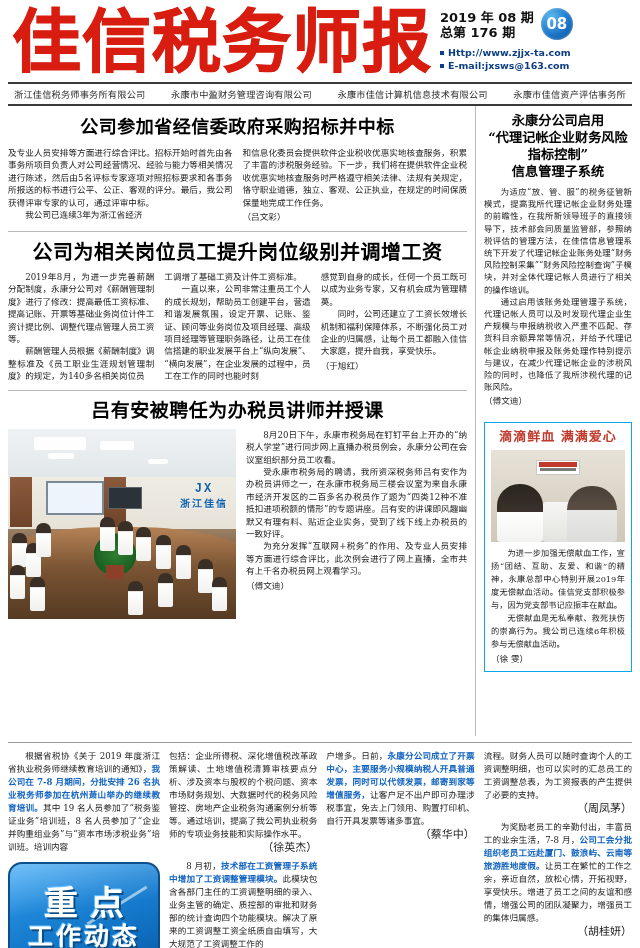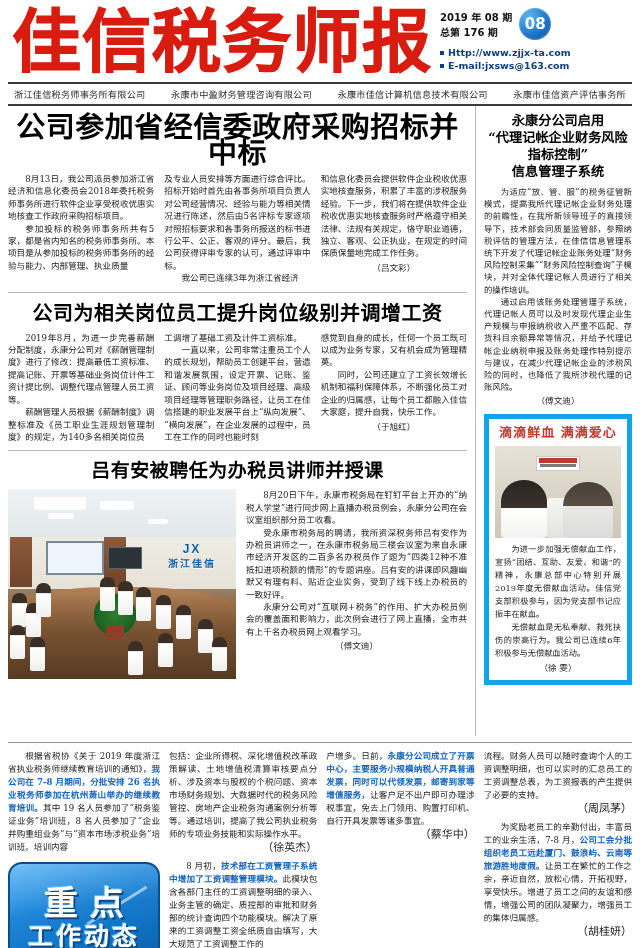--- a/index.html
+++ b/index.html
@@ -17,21 +17,21 @@
     flex:0 0 418px;
     font-family:"DejaVu Serif","Liberation Serif",serif;
     font-weight:700;color:#d81d10;
     font-size:69px;line-height:76px;letter-spacing:1px;
     white-space:nowrap;
     -webkit-text-stroke:1px #d81d10;
     padding-left:4px;
   }
   .mh-right{flex:1;padding-top:6px;padding-left:8px;}
   .mh-issue-row{display:flex;align-items:center;}
-  .mh-issue-text{font-size:10px;line-height:15px;color:#111;font-weight:700;}
+  .mh-issue-text{font-size:13px;line-height:15px;color:#111;font-weight:700;}
   .mh-issue-text div{white-space:nowrap;}
   .mh-badge{
     width:32px;height:32px;border-radius:50%;
     background:radial-gradient(circle at 32% 28%, #5cb8ef 0%, #1a72c6 58%, #0d4f93 100%);
     color:#fff;font-weight:700;font-size:15px;
     display:flex;align-items:center;justify-content:center;
     margin-left:7px;margin-top:-3px;
     box-shadow:inset 0 0 3px rgba(255,255,255,.5);
   }
   .mh-contact{margin-top:6px;font-size:9.5px;line-height:13px;color:#0b3e83;font-weight:700;}
@@ -46,48 +46,48 @@
 
   
   .body-wrap{display:flex;gap:0;height:630px;}
   .left-zone{width:468px;box-sizing:border-box;padding-right:8px;border-right:1px solid #b9b9b9;}
   .right-zone{width:156px;box-sizing:border-box;padding-left:8px;}
 
   h2.headline{
     text-align:center;font-family:"DejaVu Serif","Liberation Serif",serif;
     font-weight:700;color:#000;margin:8px 0 7px 0;
   }
-  h2.hl-main{font-size:29px;line-height:26px;letter-spacing:.5px;}
+  h2.hl-main{font-size:18px;line-height:26px;letter-spacing:.5px;}
   h2.hl-sub{font-size:20px;line-height:24px;letter-spacing:.5px;}
   h2.hl-third{font-size:19px;line-height:23px;letter-spacing:.5px;}
 
   .cols3{display:flex;gap:10px;}
   .cols3 .col{flex:1;}
   .ptext{
     font-family:"DejaVu Serif","Liberation Serif",serif;
     font-size:8.6px;line-height:12.4px;color:#1b1b1b;
     text-align:justify;text-justify:inter-ideograph;margin:0;
   }
   .ptext + .ptext{text-indent:2em;}
   .ptext.ind{text-indent:2em;}
-  .byline{text-align:center;font-family:"DejaVu Serif","Liberation Serif",serif;font-size:8.6px;line-height:13px;color:#1b1b1b;margin-top:2px;}
+  .byline{text-align:left;font-family:"DejaVu Serif","Liberation Serif",serif;font-size:8.6px;line-height:13px;color:#1b1b1b;margin-top:2px;}
 
   .sep-line{border:0;border-top:1px solid #b9b9b9;margin:7px 0 0 0;}
 
   
   h3.rhead{
     text-align:center;font-family:"DejaVu Serif","Liberation Serif",serif;
     font-weight:700;font-size:13.2px;line-height:17px;color:#000;margin:6px 0 6px 0;
   }
   .rtext{
     font-family:"DejaVu Serif","Liberation Serif",serif;
     font-size:8.4px;line-height:12.2px;color:#1b1b1b;text-align:justify;margin:0;text-indent:2em;
   }
   .redbox{
-    border:5px solid #0ea5e9;margin-top:6px;padding:6px 6px 5px 6px;background:#fff;
+    border:1px solid #0ea5e9;margin-top:14px;padding:6px 6px 5px 6px;background:#fff;
   }
   .redbox h4{
     text-align:center;color:#c0392b;font-weight:700;
     font-family:"DejaVu Serif","Liberation Serif",serif;
     font-size:13px;line-height:16px;margin:0 0 5px 0;letter-spacing:1px;
   }
   .redbox .rtext{font-size:8.2px;line-height:13px;}
 
   
   .photo{position:relative;overflow:hidden;background:#cfd8dd;}
@@ -106,21 +106,21 @@
   .photo-meeting{
     height:190px;width:100%;position:relative;
     background:linear-gradient(180deg,#e6eaec 0%,#dfe4e6 26%,#c7bba8 27%,#8a6a4b 62%,#6c4f36 100%);
   }
   .pm-ceil{position:absolute;top:0;left:0;right:0;height:48px;background:linear-gradient(180deg,#eef2f4,#e2e7ea);}
   .pm-light{position:absolute;background:#ffffff;border-radius:2px;opacity:.92;}
   .pm-wall{position:absolute;top:48px;left:0;right:0;height:52px;background:linear-gradient(180deg,#efece4,#e6e2d8);}
   .pm-screen{position:absolute;top:52px;left:38px;width:54px;height:30px;background:#eef4fb;border:2px solid #7a8a95;}
   .pm-screen2{position:absolute;top:58px;left:100px;width:32px;height:20px;background:#2c3338;border:1px solid #5c646a;}
   .pm-door{position:absolute;top:48px;width:22px;height:50px;background:linear-gradient(180deg,#8c5a3c,#6f4429);}
-  .pm-logo{position:absolute;top:54px;right:20px;color:#0d5fa8;font-weight:700;font-size:10px;letter-spacing:2px;font-family:Liberation Sans, sans-serif;text-shadow:0 1px 0 #fff;}
+  .pm-logo{position:absolute;top:54px;right:8px;color:#0d5fa8;font-weight:700;font-size:10px;letter-spacing:2px;font-family:Liberation Mono, monospace;text-shadow:0 1px 0 #fff;}
   .pm-logo .mark{display:block;text-align:center;font-size:12px;line-height:12px;}
   .pm-tablereal{position:absolute;bottom:0;left:-6%;width:112%;height:92px;background:linear-gradient(180deg,#b58256 0%,#7a5433 45%,#553a22 100%);border-radius:46% 46% 0 0 / 34% 34% 0 0;}
   .pm-plant{position:absolute;bottom:46px;left:86px;width:42px;height:46px;background:radial-gradient(circle at 50% 60%,#2e7d32 0%,#1b5e20 60%,transparent 62%);}
   .pm-pot{position:absolute;bottom:40px;left:98px;width:18px;height:14px;background:#8d3f2a;border-radius:0 0 4px 4px;}
   .person{position:absolute;bottom:34px;width:15px;height:34px;background:linear-gradient(180deg,#3a2f27 0%,#3a2f27 30%,#ffffff 31%,#f0f0ee 100%);border-radius:7px 7px 2px 2px;}
 
   
   .bottom-sep{border:0;border-top:1px solid #9a9a9a;margin:6px 0 0 0;}
   .bottom{display:flex;gap:9px;padding-top:7px;position:relative;}
   .bcol{flex:1;}
@@ -196,24 +196,20 @@
   </div>
   <hr class="rule-thick">
 
   <div class="body-wrap">
 
     <div class="left-zone">
 
       <h2 class="headline hl-main">公司参加省经信委政府采购招标并中标</h2>
       <div class="cols3">
         <div class="col">
-          <p class="ptext ind">8月13日，我公司派员参加浙江省经济和信息化委员会2018年委托税务师事务所进行软件企业享受税收优惠实地核查工作政府采购招标项目。</p>
-          <p class="ptext">参加投标的税务师事务所共有5家，都是省内知名的税务师事务所。本项目是从参加投标的税务师事务所的经验与能力、内部管理、执业质量</p>
-        </div>
-        <div class="col">
           <p class="ptext">及专业人员安排等方面进行综合评比。招标开始时首先由各事务所项目负责人对公司经营情况、经验与能力等相关情况进行陈述，然后由5名评标专家逐项对照招标要求和各事务所报送的标书进行公平、公正、客观的评分。最后，我公司获得评审专家的认可，通过评审中标。</p>
           <p class="ptext">我公司已连续3年为浙江省经济</p>
         </div>
         <div class="col">
           <p class="ptext">和信息化委员会提供软件企业税收优惠实地核查服务，积累了丰富的涉税服务经验。下一步，我们将在提供软件企业税收优惠实地核查服务时严格遵守相关法律、法规有关规定，恪守职业道德，独立、客观、公正执业，在规定的时间保质保量地完成工作任务。</p>
           <div class="byline">（吕文彩）</div>
         </div>
       </div>
 
       <hr class="sep-line">
@@ -223,21 +219,21 @@
         <div class="col">
           <p class="ptext ind">2019年8月，为进一步完善薪酬分配制度，永康分公司对《薪酬管理制度》进行了修改：提高最低工资标准、提高记账、开票等基础业务岗位计件工资计提比例、调整代理点管理人员工资等。</p>
           <p class="ptext">薪酬管理人员根据《薪酬制度》调整标准及《员工职业生涯规划管理制度》的规定，为140多名相关岗位员</p>
         </div>
         <div class="col">
           <p class="ptext">工调增了基础工资及计件工资标准。</p>
           <p class="ptext">一直以来，公司非常注重员工个人的成长规划，帮助员工创建平台，营造和谐发展氛围，设定开票、记账、鉴证、顾问等业务岗位及项目经理、高级项目经理等管理职务路径，让员工在佳信搭建的职业发展平台上“纵向发展”、“横向发展”，在企业发展的过程中，员工在工作的同时也能时刻</p>
         </div>
         <div class="col">
           <p class="ptext">感觉到自身的成长，任何一个员工既可以成为业务专家，又有机会成为管理精英。</p>
-          <p class="ptext">同时，公司还建立了工资长效增长机制和福利保障体系，不断强化员工对企业的归属感，让每个员工都融入佳信大家庭，提升自我，快乐工作。</p>
+          <p class="ptext">同时，公司还建立了工资长效增长机制和福利保障体系，不断强化员工对企业的归属感，让每个员工都融入佳信大家庭，提升自我，享受快乐。</p>
           <div class="byline">（于旭红）</div>
         </div>
       </div>
 
       <hr class="sep-line">
 
       <h2 class="headline hl-third">吕有安被聘任为办税员讲师并授课</h2>
       <div style="display:flex;gap:10px;">
         <div style="flex:0 0 228px;">
           <div class="photo photo-meeting">
@@ -270,21 +266,21 @@
             <div class="person" style="left:168px;bottom:40px;"></div>
             <div class="person" style="left:190px;bottom:26px;"></div>
             <div class="person" style="left:204px;bottom:8px;"></div>
             <div class="person" style="left:150px;bottom:12px;"></div>
             <div class="person" style="left:120px;bottom:4px;"></div>
           </div>
         </div>
         <div style="flex:1;">
           <p class="ptext ind">8月20日下午，永康市税务局在钉钉平台上开办的“纳税人学堂”进行同步网上直播办税员例会，永康分公司在会议室组织部分员工收看。</p>
           <p class="ptext">受永康市税务局的聘请，我所资深税务师吕有安作为办税员讲师之一，在永康市税务局三楼会议室为来自永康市经济开发区的二百多名办税员作了题为“四类12种不准抵扣进项税额的情形”的专题讲座。吕有安的讲课即风趣幽默又有理有料、贴近企业实务，受到了线下线上办税员的一致好评。</p>
-          <p class="ptext">永康分公司对“互联网+税务”的作用、扩大办税员例会的覆盖面和影响力，此次例会进行了网上直播，全市共有上千名办税员网上观看学习。</p>
+          <p class="ptext">为充分发挥“互联网+税务”的作用、及专业人员安排等方面进行综合评比，此次例会进行了网上直播，全市共有上千名办税员网上观看学习。</p>
           <div class="byline">（傅文迪）</div>
         </div>
       </div>
     </div>
 
     <div class="right-zone">
       <h3 class="rhead">
         <span>永康分公司启用</span><br>
         <span>“代理记帐企业财务风险指标控制”</span><br>
         <span>信息管理子系统</span>

